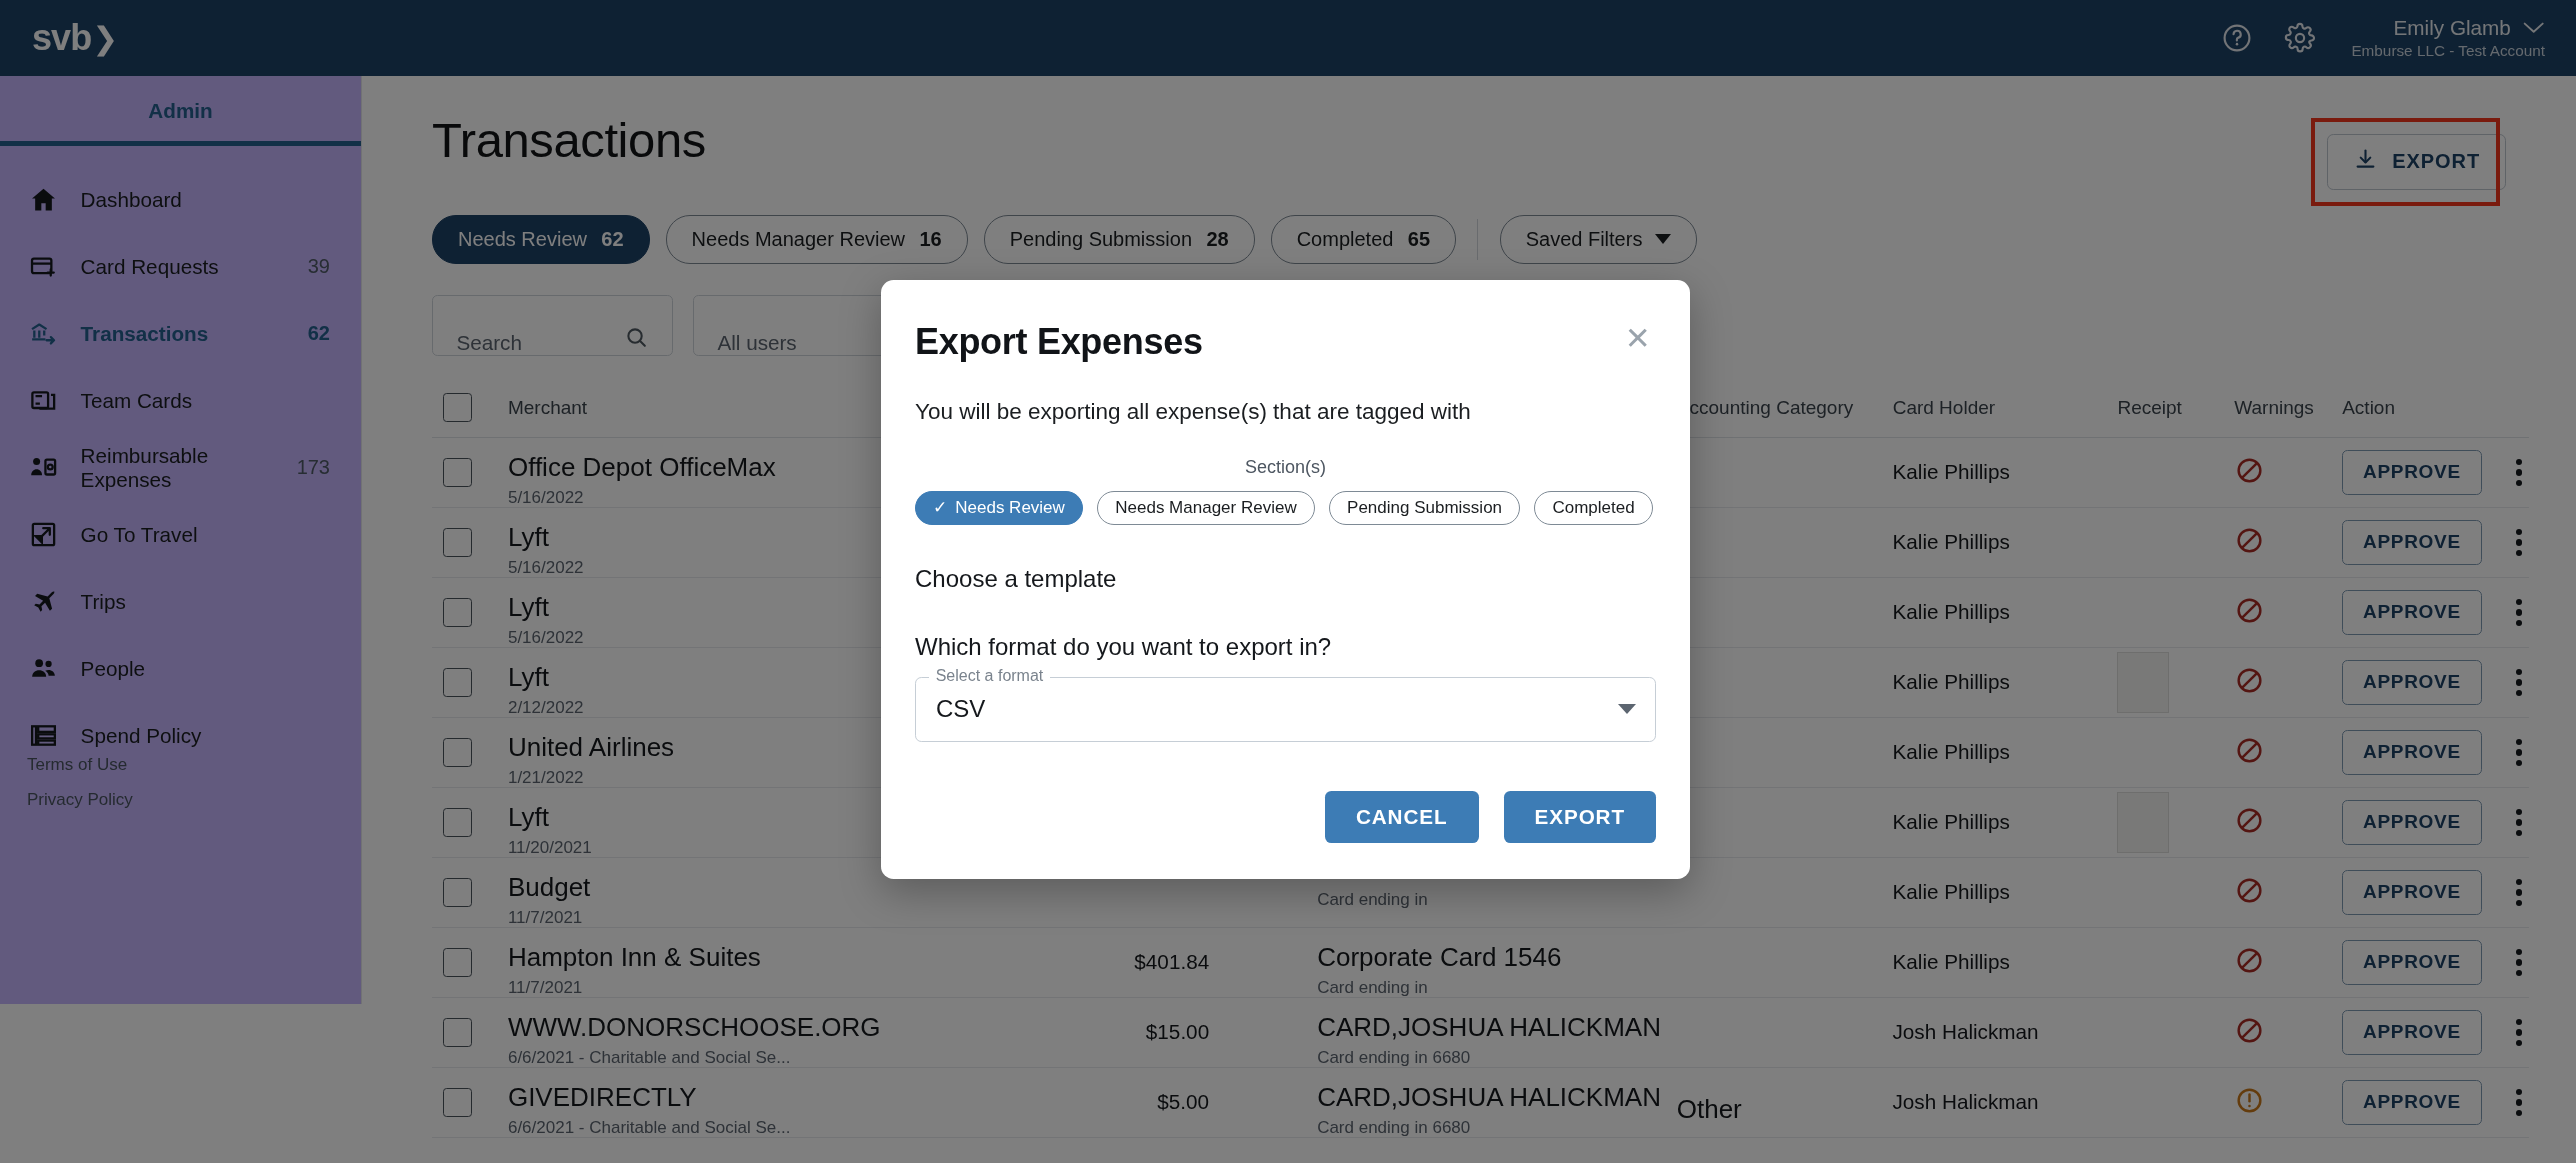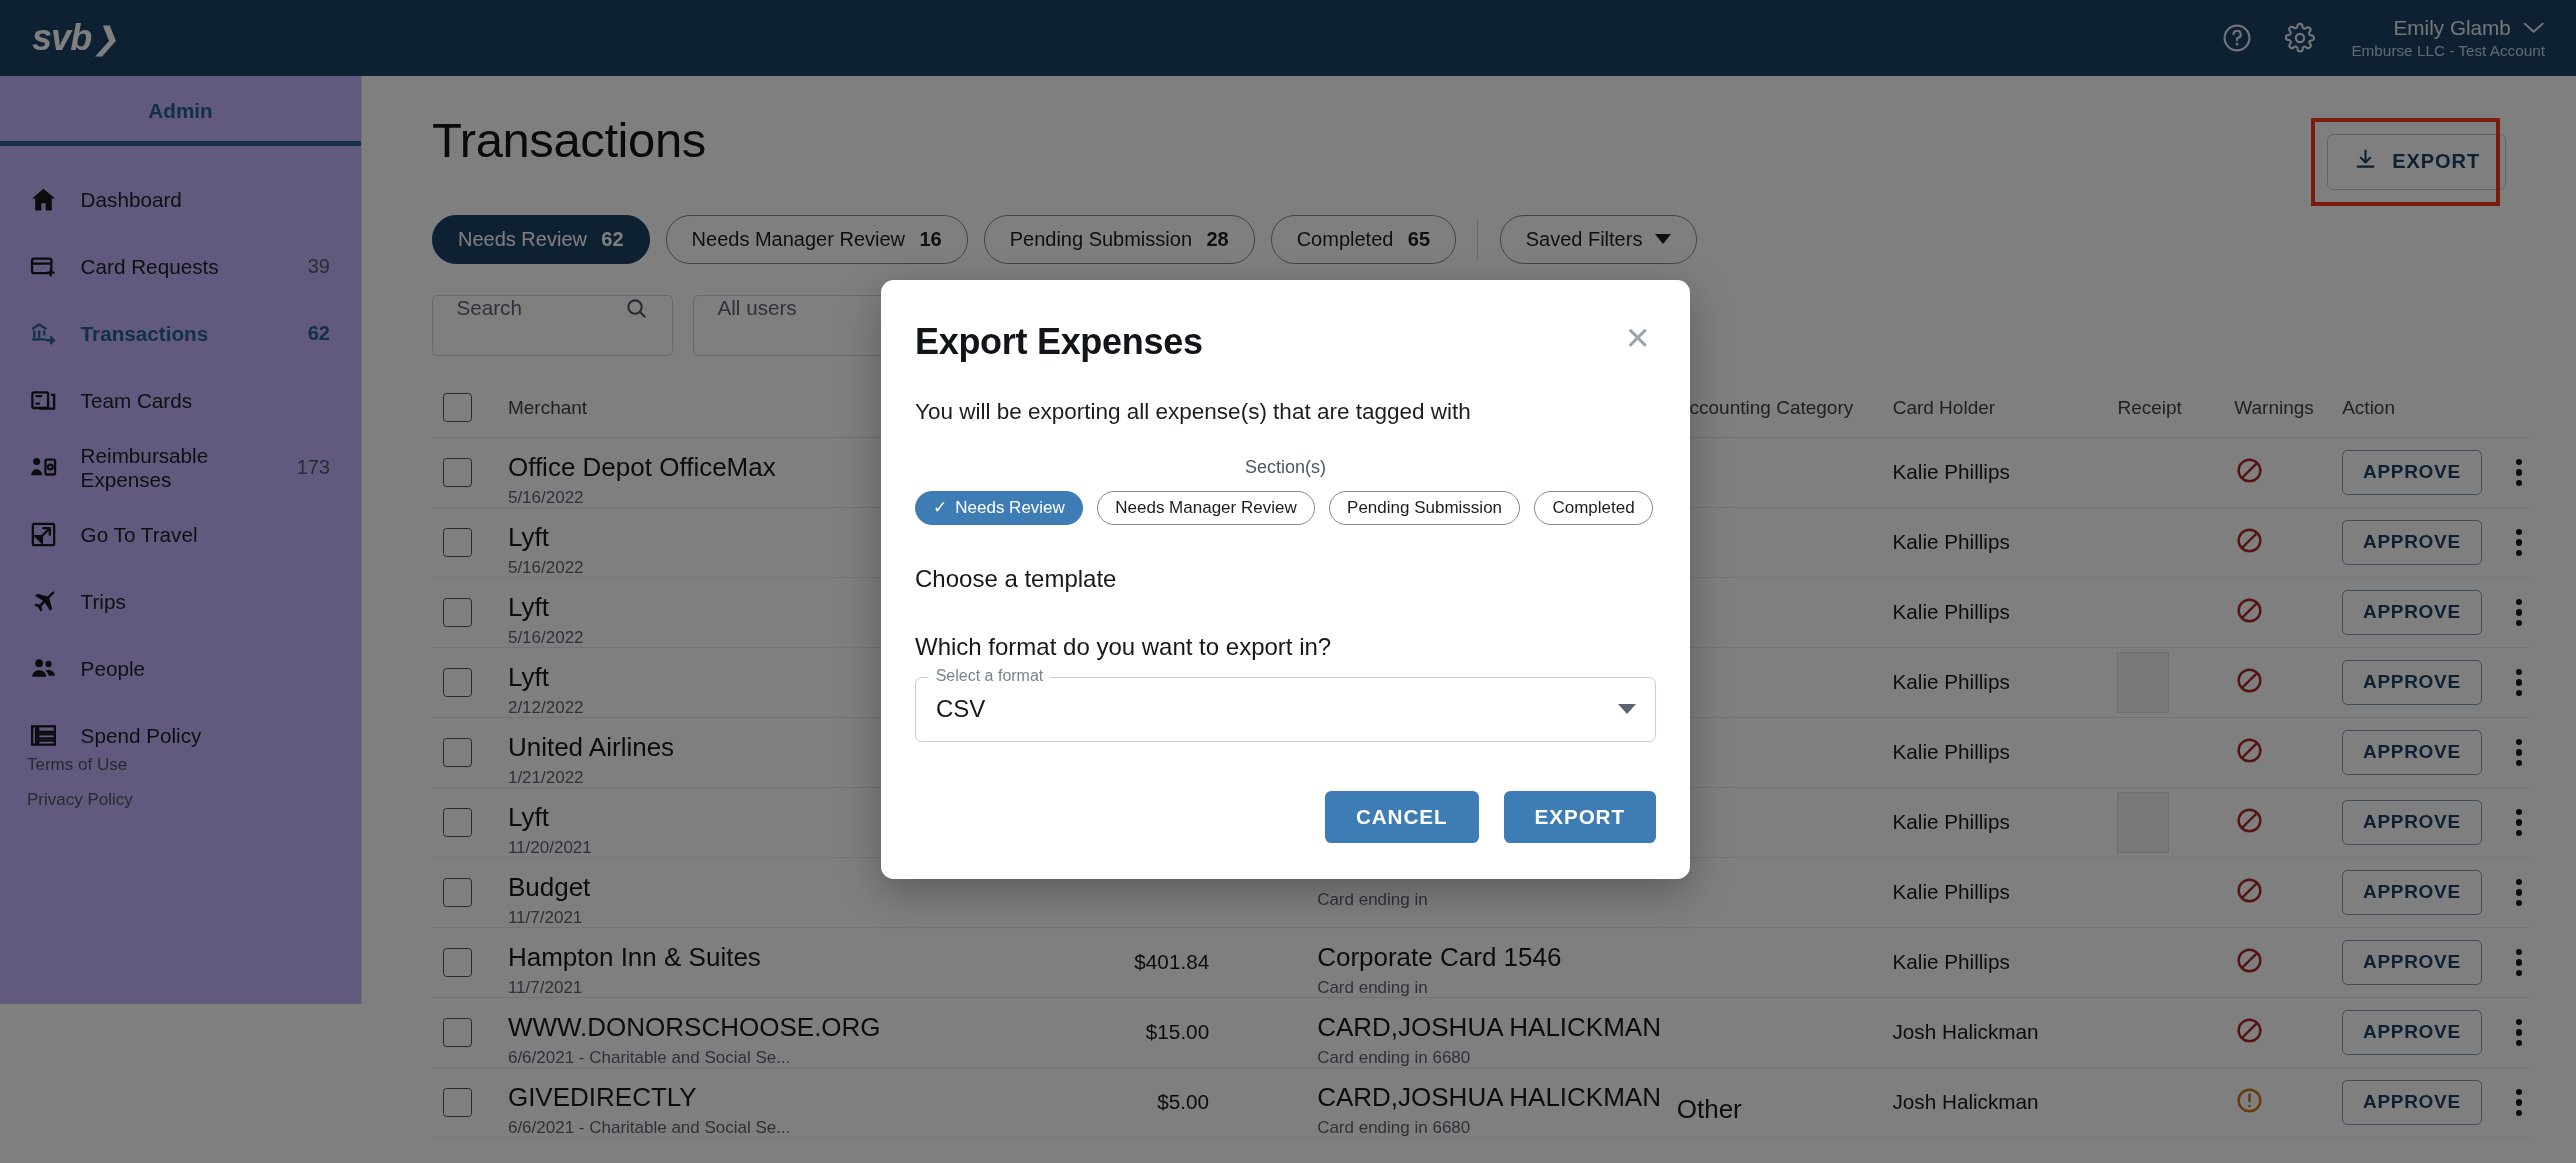--- a/index.html
+++ b/index.html
@@ -10,21 +10,21 @@
   }
   #app { position: relative; width: 2576px; height: 1164px; }
 
   
   .topbar {
     position: absolute; top: 0; left: 0; width: 2576px; height: 76px;
     background: #1d4266; display: flex; align-items: center;
     padding: 0 31px 0 32px; z-index: 5;
   }
   .logo { font-size: 36px; font-weight: 700; color: #ffffff; letter-spacing: -0.9px;
-          display: flex; align-items: center; font-style: italic; }
+          display: flex; align-items: center; }
   .logo .chev { font-size: 31px; margin-left: 0.9px; font-weight: 500; }
   .topbar-right { margin-left: auto; display: flex; align-items: center; gap: 29px; }
   .circ-icon {
     width: 34px; height: 34px; display: flex; align-items: center; justify-content: center;
     color: #e4e9ee;
   }
   .userblock { text-align: right; color: #e9edf1; padding-left: 5.4px; }
   .user-name { font-size: 20.7px; display: flex; align-items: center; justify-content: flex-end; gap: 10.8px; }
   .user-sub { font-size: 15.3px; color: #c9d3dc; margin-top: 2.7px; }
 
@@ -83,21 +83,21 @@
   .chip .num { font-weight: 700; }
   .chip.sel { background: #1d4266; border-color: #1d4266; color: #ffffff; }
   .chip-div { width: 0.9px; height: 41px; background: #d2d7dc; margin: 0 5.4px; }
   .chip.saved { gap: 12.6px; }
   .caret-d { width: 0; height: 0; border-left: 8px solid transparent;
              border-right: 8px solid transparent; border-top: 10px solid #1b1e21; }
 
   .filterrow { display: flex; gap: 20px; margin-top: 31px; }
   .fbox {
     height: 61px; border: 0.9px solid #cfd5db; border-radius: 5.4px;
-    display: flex; align-items: flex-start; padding: 0 23.4px; font-size: 20.7px; color: #5c6570;
+    display: flex; align-items: flex-end; padding: 0 23.4px; font-size: 20.7px; color: #5c6570;
     background: #fff;
   }
   .fbox.search { width: 241px; justify-content: space-between; }
   .fbox.users { width: 297px; }
 
   
   .tbl { margin-top: 23.4px; width: 2097px; }
   .trow { display: flex; align-items: center; height: 70px; border-bottom: 0.9px solid #e6e9ec; }
   .thead { height: 59px; border-bottom: 0.9px solid #dfe3e7; }
   .thead .c { font-size: 19px; color: #3b444d; }

